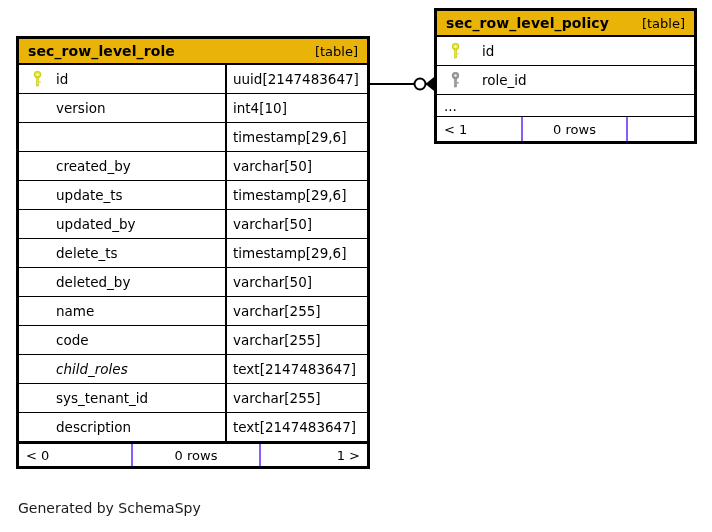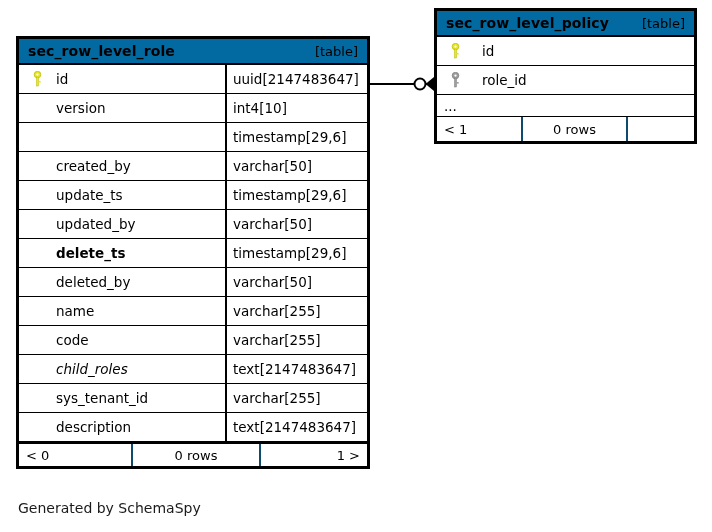--- a/index.html
+++ b/index.html
@@ -23,21 +23,21 @@
 
   
   .entity {
     position: absolute;
     border: 3px solid #000000;
     background: #ffffff;
     box-sizing: border-box;
   }
 
   .entity-header {
-    background: #0369a1;
+    background: #eab308;
     border-bottom: 2px solid #000000;
     display: flex;
     align-items: center;
     justify-content: space-between;
     box-sizing: border-box;
     padding: 0 9px;
     height: 26px;
   }
   .entity-title {
     font-weight: bold;
@@ -106,21 +106,21 @@
     align-items: stretch;
     border-top: 2px solid #000000;
     box-sizing: border-box;
     height: 24px;
   }
   .foot-cell {
     display: flex;
     align-items: center;
     box-sizing: border-box;
     font-size: 13px;
-    border-left: 2px solid #0c4a6e;
+    border-left: 2px solid #8b5cf6;
     padding: 0 7px;
     white-space: nowrap;
   }
   .foot-cell:first-child { border-left: none; }
   .foot-left  { justify-content: flex-start; }
   .foot-mid   { justify-content: center; }
   .foot-right { justify-content: flex-end; }
 
   
   .connector {
@@ -201,21 +201,21 @@
 
     <div class="col-row">
       <div class="col-name" style="width:206px; flex:0 0 206px;">
         <span class="keycell"></span>
         <span class="col-label">updated_by</span>
       </div>
       <div class="col-type" style="flex:1 1 auto;">varchar[50]</div>
     </div>
 
     <div class="col-row">
-      <div class="col-name" style="width:206px; flex:0 0 206px;font-weight:bold;">
+      <div class="col-name" style="width:206px; flex:0 0 206px;">
         <span class="keycell"></span>
         <span class="col-label">delete_ts</span>
       </div>
       <div class="col-type" style="flex:1 1 auto;">timestamp[29,6]</div>
     </div>
 
     <div class="col-row">
       <div class="col-name" style="width:206px; flex:0 0 206px;">
         <span class="keycell"></span>
         <span class="col-label">deleted_by</span>

